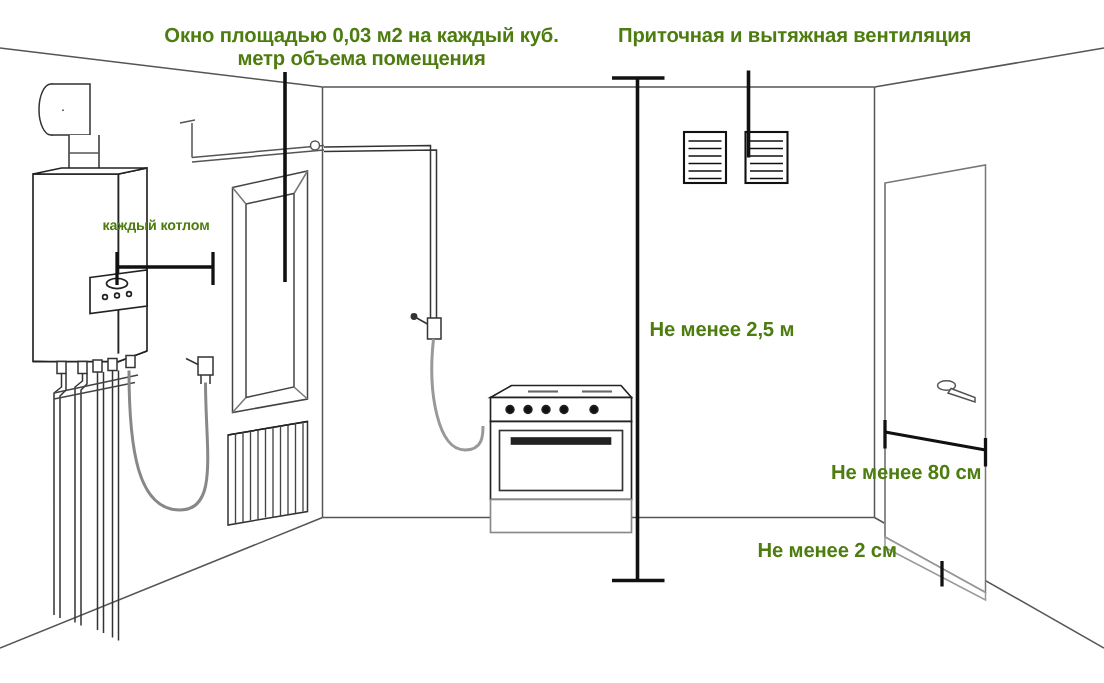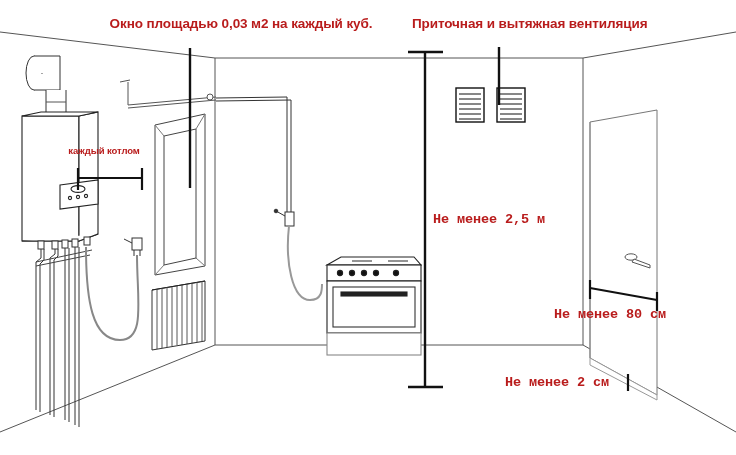--- a/index.html
+++ b/index.html
@@ -19,43 +19,42 @@
     overflow: hidden;
   }
   #stage svg {
     position: absolute;
     left: 0;
     top: 0;
   }
   .lbl {
     position: absolute;
     font-weight: bold;
-    color: #b91c1c;
+    color: #4d7c0f;
     white-space: nowrap;
     letter-spacing: -0.1px;
   }
   .lbl-title {
     font-size: 13.5px;
     text-align: center;
   }
   .lbl-dim {
     font-size: 13.5px;
-    font-family: Liberation Mono, monospace;
   }
   .lbl-small {
     font-size: 9.5px;
     text-align: center;
     line-height: 12px;
   }
   #t-window   { left: 86px;  top: 16px;  width: 310px; }
   #t-vent     { left: 400px; top: 16px;  width: 330px; text-align: left; padding-left: 12px;}
   #t-boiler   { left: 28px;  top: 133px; width: 152px; }
   #t-h25      { left: 433px; top: 212px; }
   #t-w80      { left: 554px; top: 307px; }
-  #t-gap2     { left: 505px; top: 375px; text-align: right; }
+  #t-gap2     { left: 505px; top: 359px; text-align: right; }
 </style>
 </head>
 <body>
 
 <div id="stage">
 
   <svg width="736" height="455" viewBox="0 0 736 455">
 
     <g fill="none" stroke="#555" stroke-width="1">
 
@@ -256,20 +255,21 @@
     </g>
 
     <g stroke="#111" fill="none" stroke-width="2.2">
       <path d="M628 374 L628 391"></path>
     </g>
 
   </svg>
 
   <div class="lbl lbl-title" id="t-window">
     <span>Окно площадью 0,03 м2 на каждый куб.</span><br>
+    <span>метр объема помещения</span>
   </div>
 
   <div class="lbl lbl-title" id="t-vent">Приточная и вытяжная вентиляция</div>
 
   <div class="lbl lbl-small" id="t-boiler">
     <br>
     <span>каждый котлом</span>
   </div>
 
   <div class="lbl lbl-dim" id="t-h25">Не менее 2,5 м</div>

